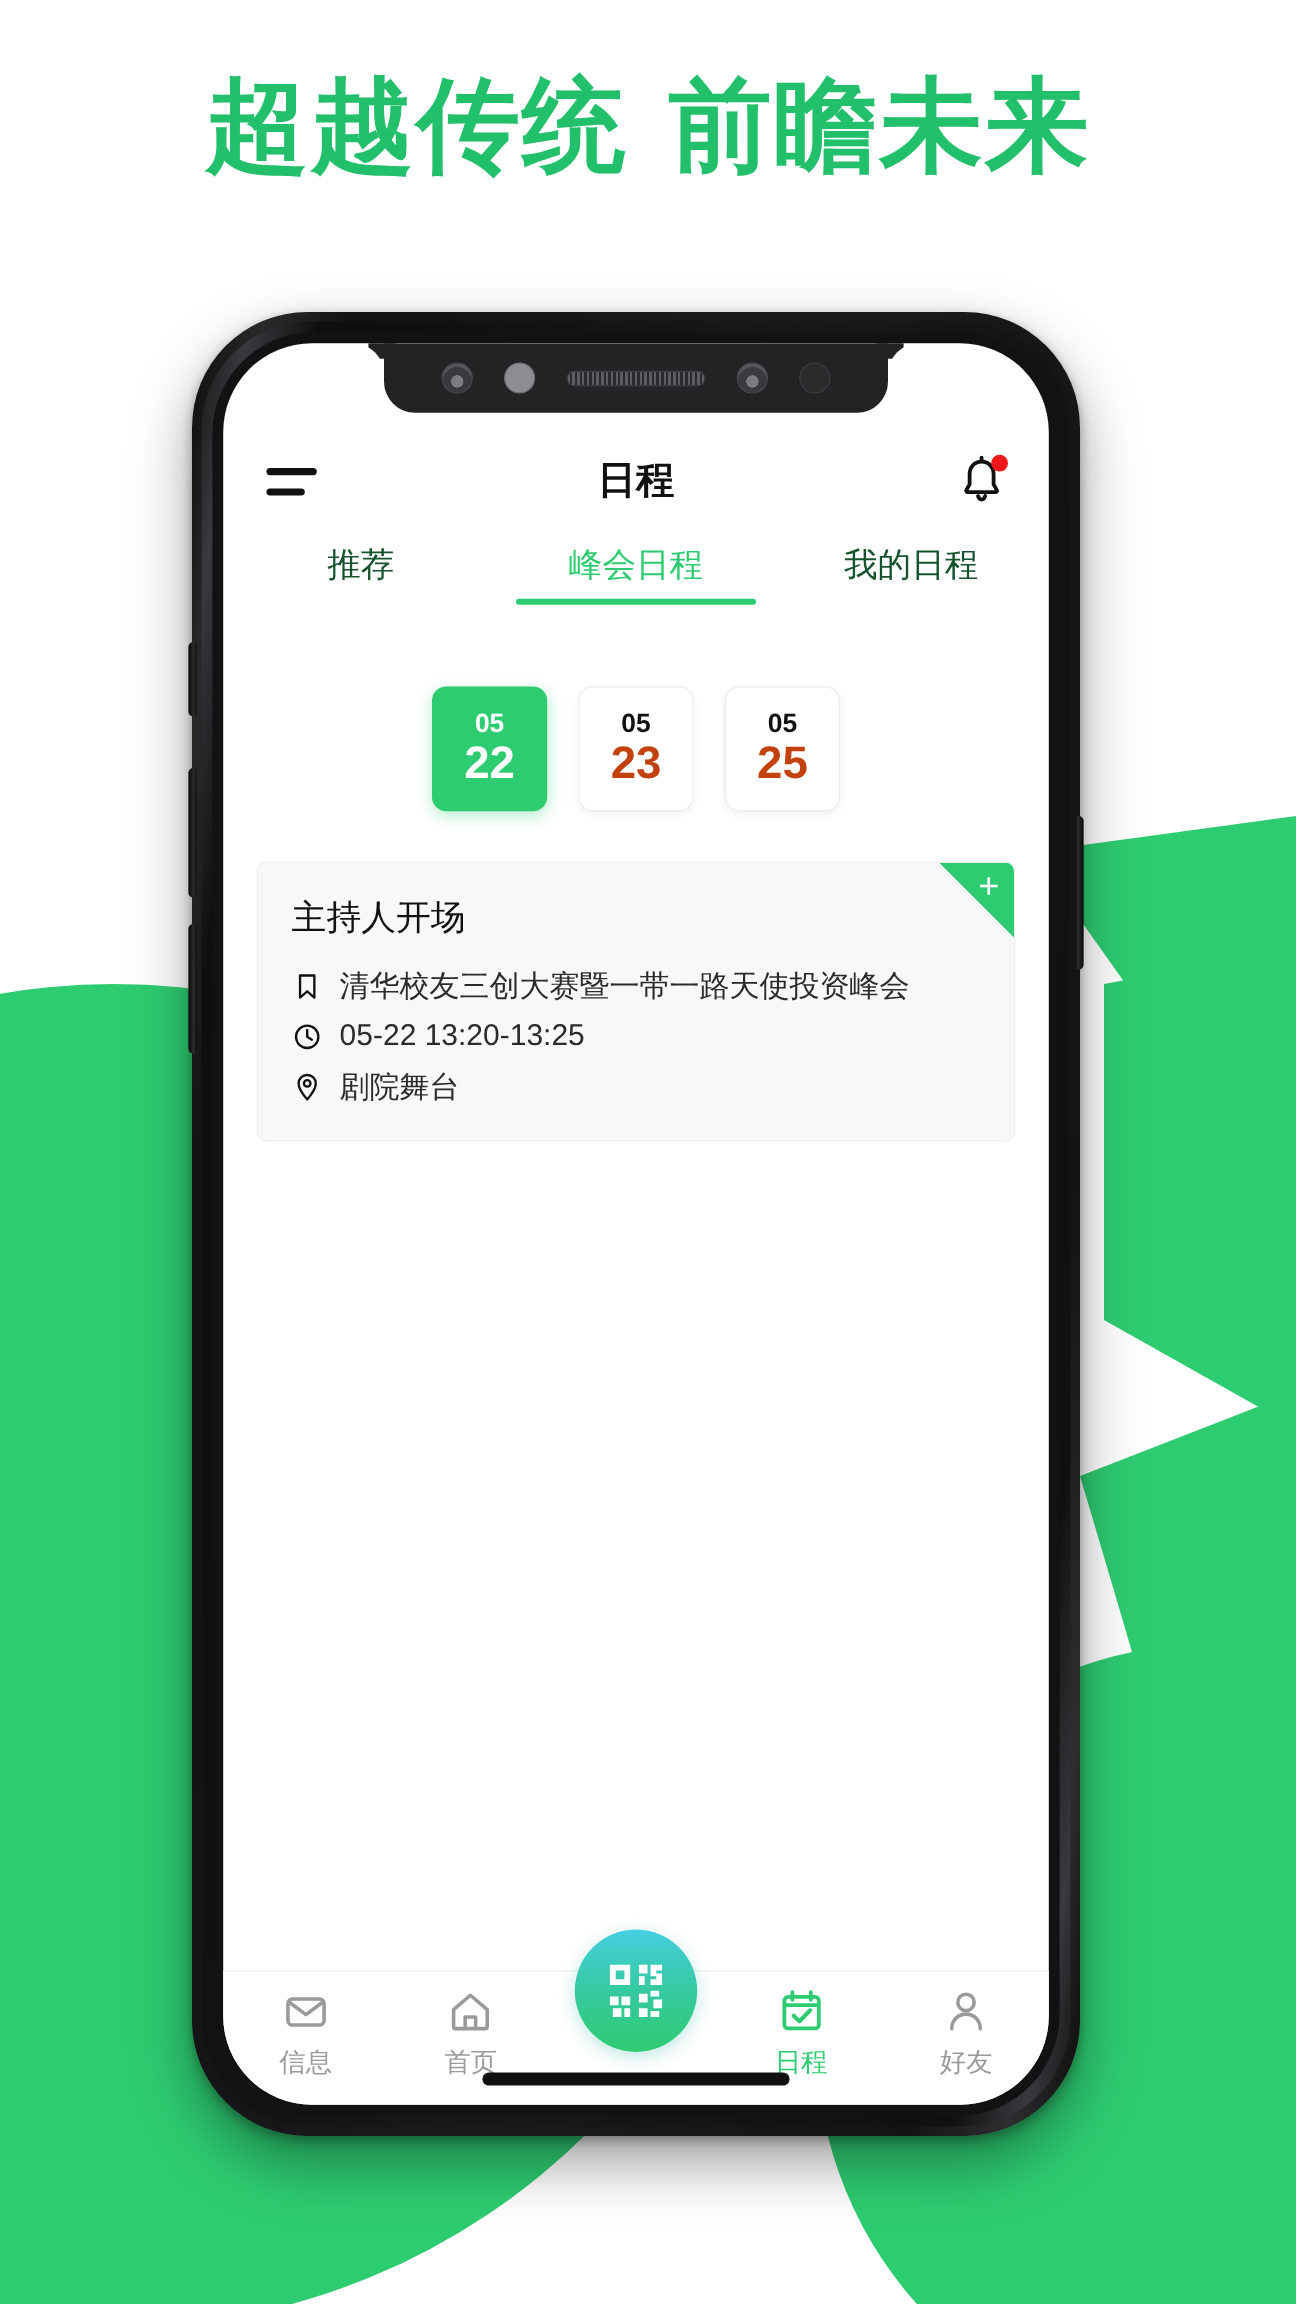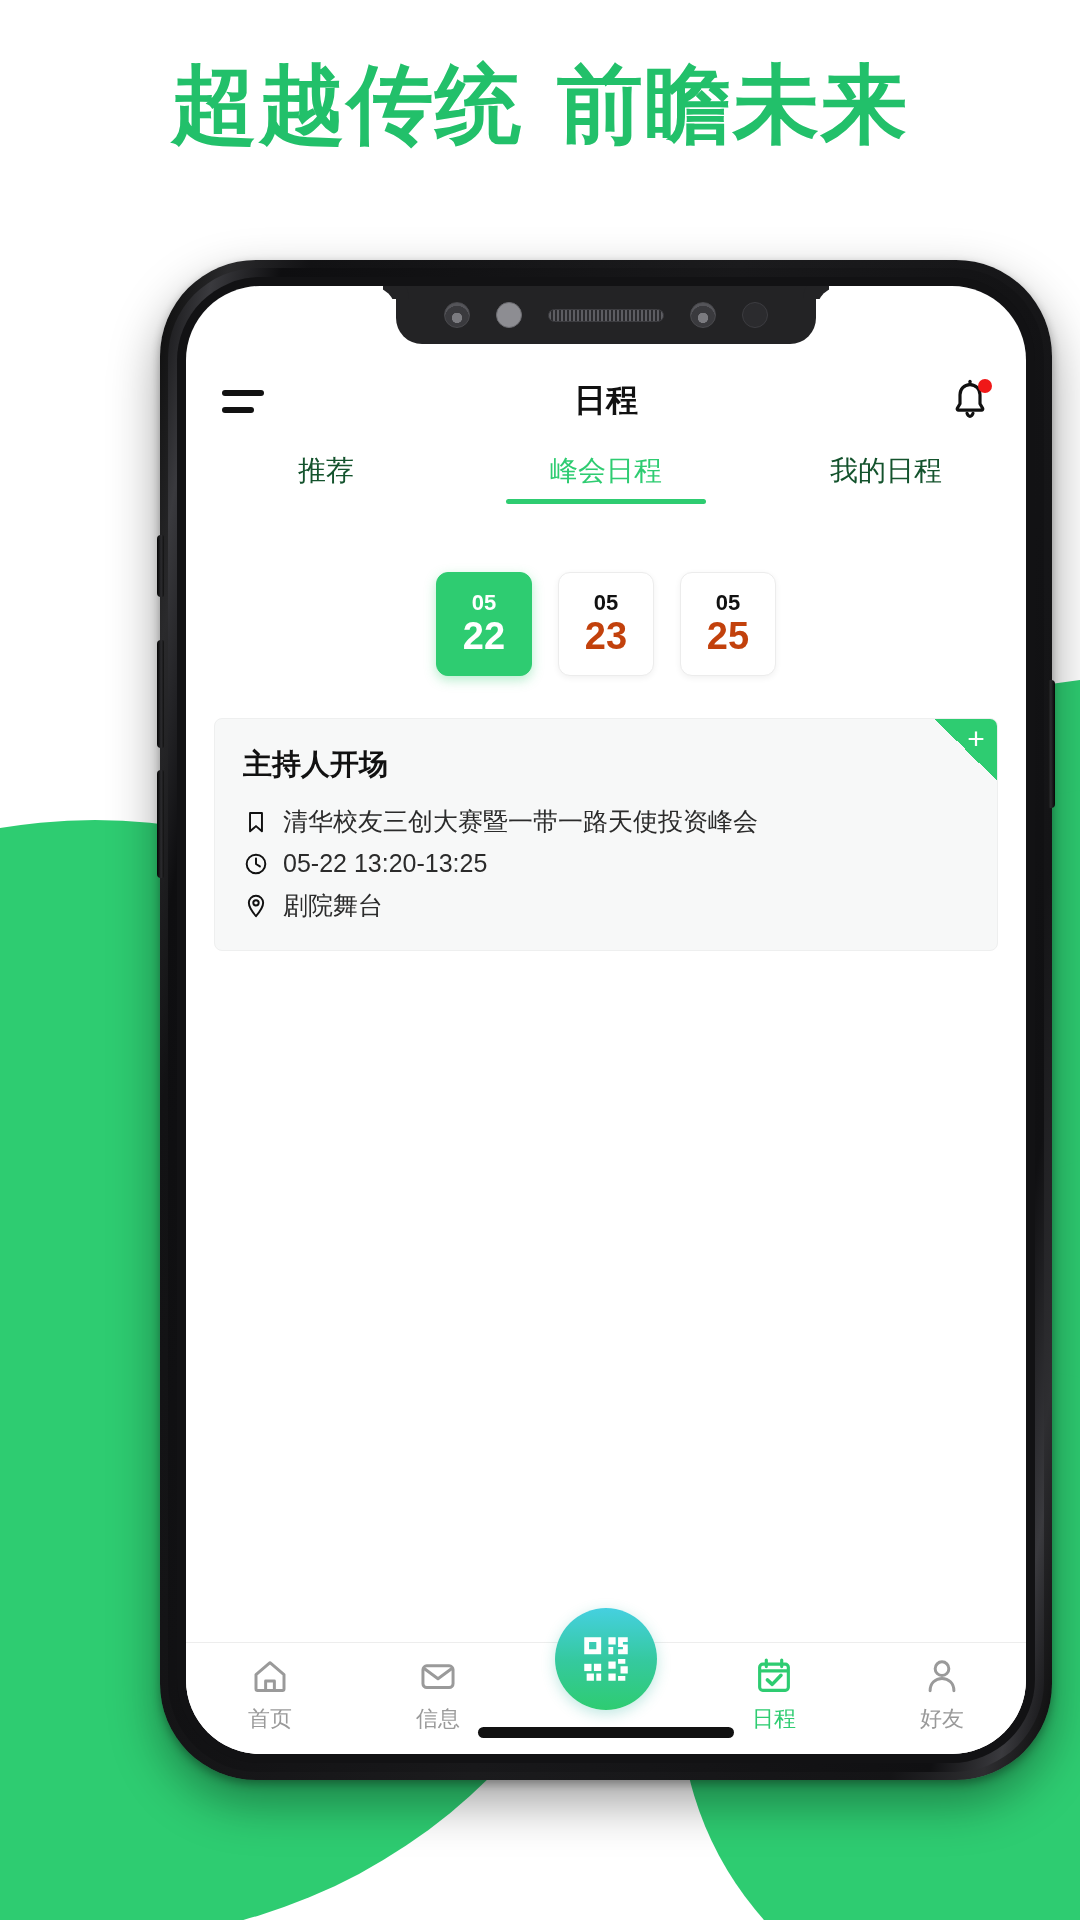--- a/index.html
+++ b/index.html
@@ -23,21 +23,21 @@
   #headline .hl-text {
     font-size:86px; font-weight:bold; color:#22C06A;
     letter-spacing:2px; white-space:nowrap;
     font-family:"DejaVu Sans","Liberation Sans",sans-serif;
   }
   #headline .hl-gap { display:inline-block; width:34px; }
 
   
   #phone {
     position:absolute; left:160px; top:260px;
-    width:892px; height:1520px;
+    width:740px; height:1520px;
     z-index:4;
   }
   .phone-shell {
     position:absolute; inset:0;
     border-radius:96px;
     background:linear-gradient(100deg,#0b0b0b 0%,#2a2a2c 6%,#121214 13%,#1b1b1d 50%,#141416 86%,#2e2e31 94%,#0a0a0a 100%);
     box-shadow:0 22px 50px rgba(0,0,0,.38), 0 4px 10px rgba(0,0,0,.3);
   }
   .phone-shell2 {
     position:absolute; left:8px; top:8px; right:8px; bottom:8px;
@@ -157,21 +157,21 @@
     cursor:pointer;
   }
   .corner-flag {
     position:absolute; top:0; right:0; width:62px; height:62px;
     background:linear-gradient(225deg,#2ECC71 0 50%, transparent 50% 100%);
   }
   .corner-plus {
     position:absolute; top:8px; right:8px; width:26px; height:26px;
     color:#fff; font-size:30px; line-height:24px; text-align:center; font-weight:300;
   }
-  .event-title { font-size:29px; font-weight:bold; color:#111; margin-bottom:20px; }
+  .event-title { font-size:29px; font-weight:normal; color:#111; margin-bottom:20px; }
   .event-line { display:flex; align-items:center; gap:14px; margin-top:11px; }
   .event-line .txt { font-size:25px; color:#2b2b2b;text-align:right; }
   .ico { width:26px; height:26px; flex:0 0 26px; display:block; }
 
   
   .bottom-nav {
     position:absolute; left:0; right:0; bottom:0; height:112px;
     background:#ffffff; border-top:1px solid #ededed;
     display:flex; align-items:flex-start; z-index:5;
   }
@@ -302,32 +302,32 @@
             <circle cx="12" cy="9.1" r="2.5" fill="none" stroke="#111" stroke-width="1.8"></circle>
           </svg>
           <span class="txt">剧院舞台</span>
         </div>
       </div>
     </div>
 
     <div class="bottom-nav">
       <div class="nav-item">
         <svg width="42" height="42" viewBox="0 0 24 24">
+          <rect x="3.4" y="6.2" width="17.2" height="12.4" rx="2.2" fill="none" stroke="#9A9A9A" stroke-width="1.7"></rect>
+          <path d="M3.9 7.6 L12 13.6 L20.1 7.6" fill="none" stroke="#9A9A9A" stroke-width="1.7" stroke-linejoin="round"></path>
+        </svg>
+        <span class="lbl">信息</span>
+      </div>
+
+      <div class="nav-item">
+        <svg width="42" height="42" viewBox="0 0 24 24">
           <path d="M4 11.2 L12 4.4 L20 11.2 L20 19.4 C20 19.9 19.6 20.3 19.1 20.3 L4.9 20.3 C4.4 20.3 4 19.9 4 19.4 Z" fill="none" stroke="#9A9A9A" stroke-width="1.7" stroke-linejoin="round"></path>
           <path d="M9.5 20.3 L9.5 14.8 L14.5 14.8 L14.5 20.3" fill="none" stroke="#9A9A9A" stroke-width="1.7" stroke-linejoin="round"></path>
         </svg>
         <span class="lbl">首页</span>
-      </div>
-
-      <div class="nav-item">
-        <svg width="42" height="42" viewBox="0 0 24 24">
-          <rect x="3.4" y="6.2" width="17.2" height="12.4" rx="2.2" fill="none" stroke="#9A9A9A" stroke-width="1.7"></rect>
-          <path d="M3.9 7.6 L12 13.6 L20.1 7.6" fill="none" stroke="#9A9A9A" stroke-width="1.7" stroke-linejoin="round"></path>
-        </svg>
-        <span class="lbl">信息</span>
       </div>
 
       <div class="nav-item spacer"></div>
 
       <div class="nav-item active">
         <svg width="42" height="42" viewBox="0 0 24 24">
           <rect x="3.8" y="5.2" width="16.4" height="15" rx="1.8" fill="none" stroke="#2ECC71" stroke-width="1.8"></rect>
           <path d="M7.6 2.9 L7.6 6.6 M16.4 2.9 L16.4 6.6" fill="none" stroke="#2ECC71" stroke-width="1.8" stroke-linecap="round"></path>
           <path d="M3.8 9.1 L20.2 9.1" fill="none" stroke="#2ECC71" stroke-width="1.8"></path>
           <path d="M8.2 14.2 L11 16.8 L16 11.6" fill="none" stroke="#2ECC71" stroke-width="2" stroke-linecap="round" stroke-linejoin="round"></path>

